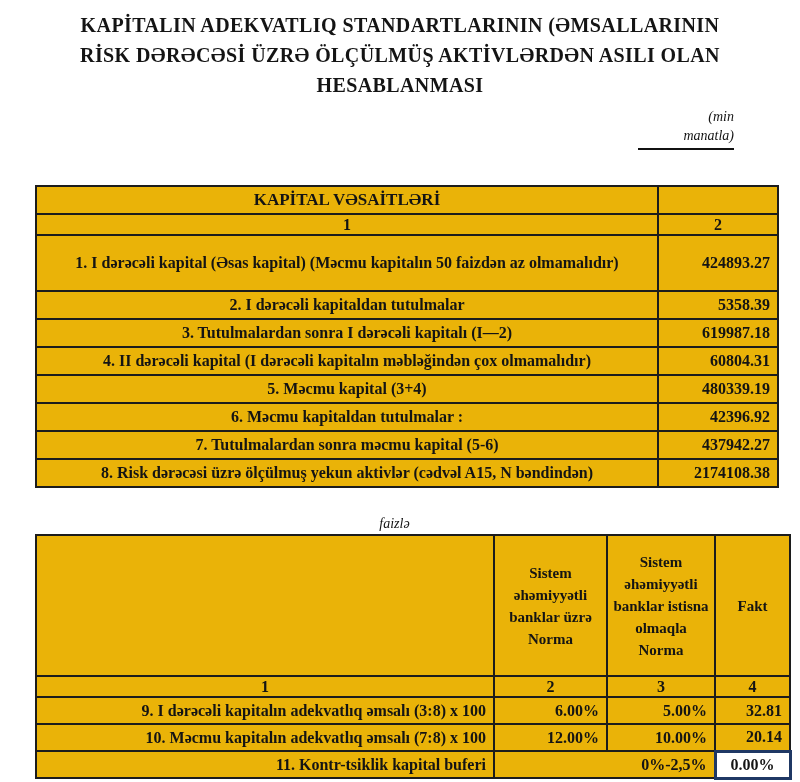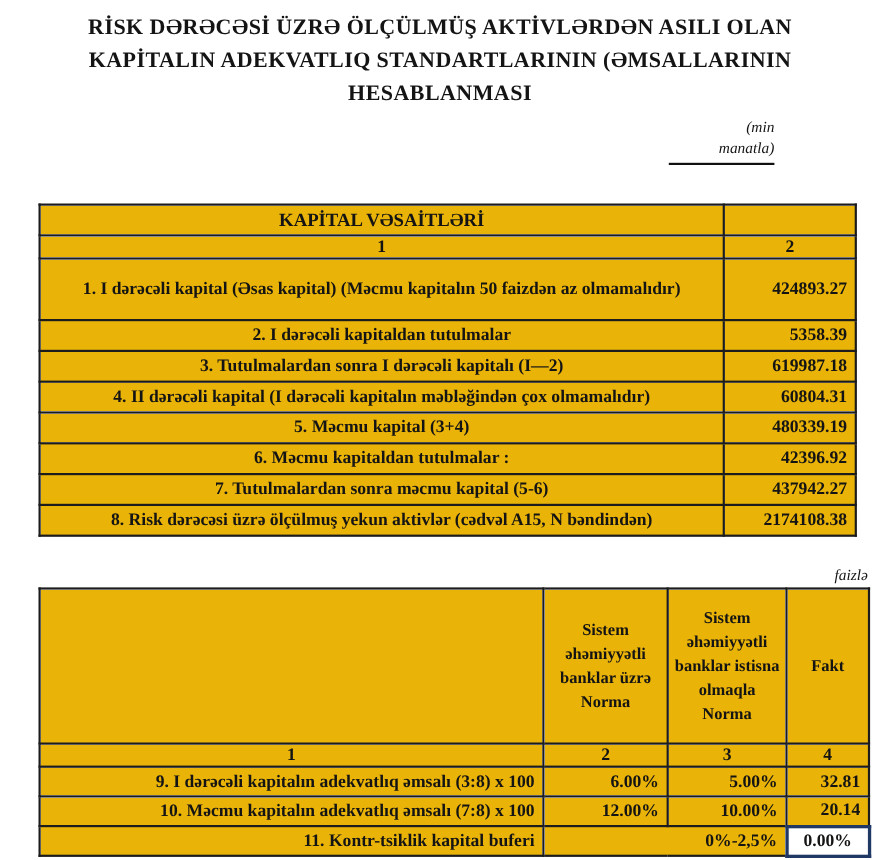--- a/index.html
+++ b/index.html
@@ -18,21 +18,21 @@
     margin: 10px 38px 0 38px;
     text-align: center;
     font-weight: bold;
     font-size: 20px;
     line-height: 30px;
     letter-spacing: 0.4px;
   }
 
   .unit-note {
     width: 96px;
-    margin: 7px 96px 0 auto;
+    margin: 7px 66px 0 auto;
     text-align: right;
     font-style: italic;
     font-size: 14px;
     line-height: 19px;
     border-bottom: 2px solid #111;
     padding-bottom: 3px;
   }
 
   table {
     border-collapse: collapse;
@@ -51,21 +51,21 @@
   .t1 { width: 742px; margin: 35px 0 0 35px; }
   .t1 .c1 { width: 622px; }
   .t1 .c2 { width: 120px; }
   .t1 .tbl-title { text-align: center; font-size: 17px; height: 24px; }
   .t1 .colnum { text-align: center; font-size: 16px; height: 19px; padding: 0; }
   .t1 .label { text-align: center; height: 19px; line-height: 24px; }
   .t1 .tall  { height: 52px; line-height: 26px; }
   .t1 .val { text-align: right; margin-left: 41px; }
 
   .pct-note {
-    text-align: right;
+    text-align: center;
     margin: 28px 11px 2px 0;
     font-style: italic;
     font-size: 14px;
   }
 
   .t2 { width: 754px; margin: 0 0 0 35px; }
   .t2 .c1 { width: 458px; }
   .t2 .c2 { width: 113px; }
   .t2 .c3 { width: 108px; }
   .t2 .c4 { width: 75px; }
@@ -79,22 +79,22 @@
     border: 3px solid #1f3864;
     text-align: center;
   }
 </style>
 </head>
 <body>
 
 <div class="page">
 
   <div class="title">
+    <div>KAPİTALIN ADEKVATLIQ STANDARTLARININ (ƏMSALLARININ</div>
     <div>RİSK DƏRƏCƏSİ ÜZRƏ ÖLÇÜLMÜŞ AKTİVLƏRDƏN ASILI OLAN</div>
-    <div>KAPİTALIN ADEKVATLIQ STANDARTLARININ (ƏMSALLARININ</div>
     <div>HESABLANMASI</div>
   </div>
 
   <div class="unit-note">
     <div>(min</div>
     <div>manatla)</div>
   </div>
 
   <table class="t1">
     <colgroup>

